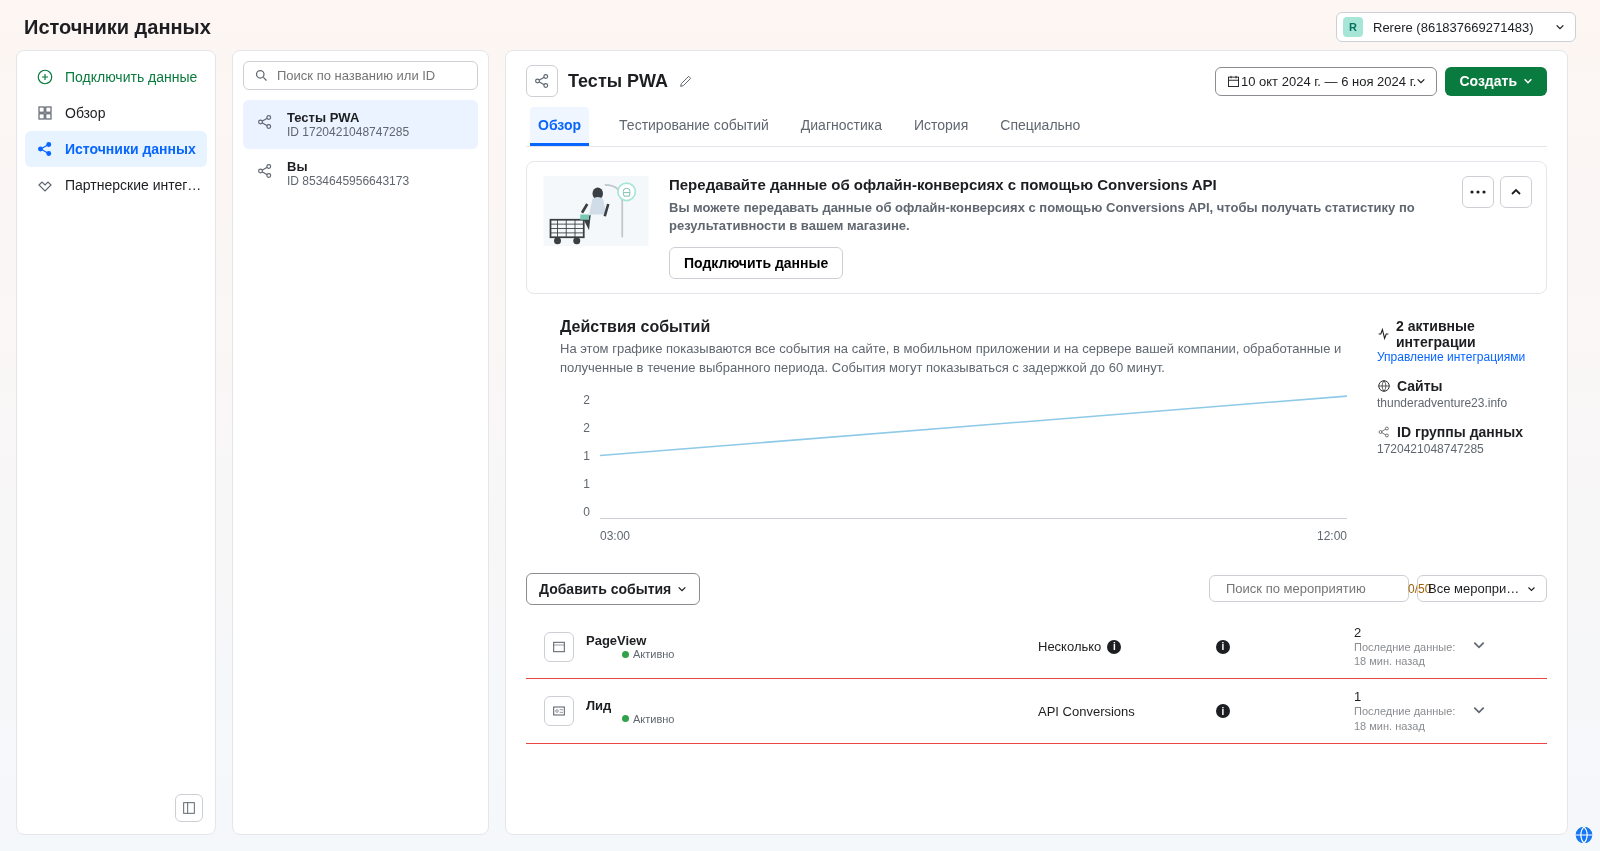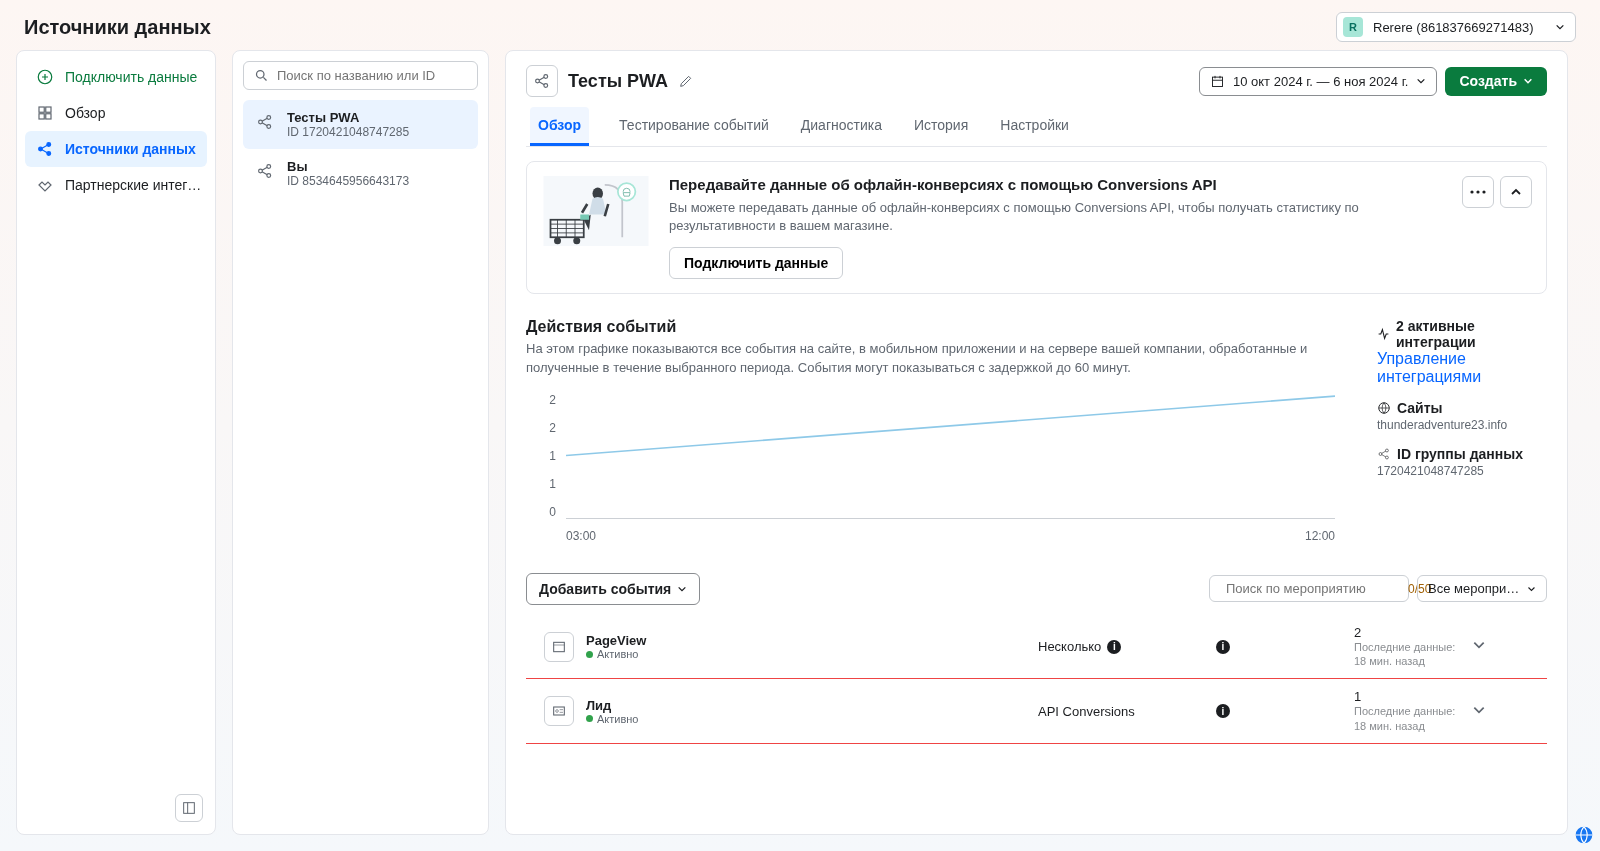--- a/index.html
+++ b/index.html
@@ -31,69 +31,69 @@
 .source-item .si-title { font-size: 13px; font-weight: 600; color: #1c1e21; }
 .source-item .si-sub { font-size: 12px; color: #606770; }
 .main { flex: 1; display: flex; flex-direction: column; overflow: hidden; }
 .main-header { padding: 14px 20px 0 20px; }
 .main-header-top { display: flex; justify-content: space-between; align-items: center; }
 .entity-title-wrap { display: flex; align-items: center; gap: 10px; }
 .entity-icon { width: 32px; height: 32px; border: 1px solid #ccd0d5; border-radius: 6px; display: flex; align-items: center; justify-content: center; }
 .entity-title { font-size: 18px; font-weight: 700; }
 .edit-icon { width: 16px; height: 16px; color: #606770; cursor: pointer; }
 .header-actions { display: flex; gap: 8px; }
-.date-btn { display: flex; align-items: center; gap: 8px; background: #fff; border: 1px solid #8a8d91; border-radius: 6px; padding: 6px 10px; font-size: 13px; cursor: pointer; }
+.date-btn { display: flex; align-items: center; background: #fff; border: 1px solid #8a8d91; border-radius: 6px; padding: 6px 10px; font-size: 13px; cursor: pointer; }
 .create-btn { display: flex; align-items: center; gap: 6px; background: #0a7b3e; color: #fff; border: none; border-radius: 6px; padding: 6px 14px; font-size: 14px; font-weight: 600; cursor: pointer; }
 .tabs { display: flex; gap: 28px; margin-top: 10px; border-bottom: 1px solid #e4e6eb; padding: 0 4px; }
 .tab { padding: 10px 2px; font-size: 14px; color: #606770; cursor: pointer; border-bottom: 3px solid transparent; }
 .tab.active { color: #0866ff; font-weight: 600; border-bottom-color: #0866ff; background: #f0f6ff; border-radius: 4px 4px 0 0; padding-left: 8px; padding-right: 8px; }
 .scroll-area { overflow-y: auto; flex: 1; padding: 14px 20px 20px 20px; position: relative; }
 .scroll-area::-webkit-scrollbar { width: 10px; }
 .scroll-area::-webkit-scrollbar-thumb { background: #c2c5cc; border-radius: 5px; }
 .scroll-area::-webkit-scrollbar-track { background: #f5f6f7; }
 .promo-card { border: 1px solid #e4e6eb; border-radius: 8px; padding: 14px; display: flex; gap: 18px; position: relative; }
 .promo-img { width: 110px; height: 70px; flex-shrink: 0; }
 .promo-body { flex: 1; }
 .promo-title { font-size: 15px; font-weight: 700; margin-bottom: 6px; }
-.promo-text { font-size: 13px; color: #606770; margin-bottom: 12px; line-height: 1.4; }
+.promo-text { font-size: 13px; color: #606770; margin-bottom: 12px; line-height: 1.4; font-weight: bold; }
 .promo-btn { background: #fff; border: 1px solid #ccd0d5; border-radius: 6px; padding: 7px 14px; font-size: 14px; font-weight: 600; cursor: pointer; }
 .promo-controls { display: flex; gap: 6px; align-items: flex-start; }
 .icon-btn { width: 32px; height: 32px; border: 1px solid #ccd0d5; border-radius: 6px; background: #fff; display: flex; align-items: center; justify-content: center; cursor: pointer; }
-.events-section { display: flex; gap: 42px; margin-top: 24px; }
+.events-section { display: flex; gap: 30px; margin-top: 24px; margin-left: 34px; }
 .events-left { flex: 1; }
 .section-title { font-size: 16px; font-weight: 700; margin-bottom: 4px; }
 .section-desc { font-size: 13px; color: #606770; line-height: 1.4; }
 .chart { margin-top: 16px; height: 150px; position: relative; }
 .y-axis { position: absolute; left: 0; top: 0; bottom: 24px; width: 30px; display: flex; flex-direction: column; justify-content: space-between; align-items: flex-end; font-size: 12px; color: #606770; }
 .plot { position: absolute; left: 40px; right: 0; top: 0; bottom: 24px; border-bottom: 1px solid #ccd0d5; }
 .plot svg { width: 100%; height: 100%; }
 .x-axis { position: absolute; left: 40px; right: 0; bottom: 0; display: flex; justify-content: space-between; font-size: 12px; color: #606770; }
 .info-side { width: 170px; }
 .info-row { margin-bottom: 14px; }
 .info-head { display: flex; align-items: center; gap: 6px; font-size: 14px; font-weight: 700; }
-.info-link { font-size: 16px; color: #0866ff; cursor: pointer; }
+.info-link { font-size: 12px; color: #0866ff; cursor: pointer; }
 .info-sub { font-size: 12px; color: #606770; margin-top: 2px; }
 .table-controls { display: flex; justify-content: space-between; align-items: center; margin-top: 30px; gap: 10px; }
 .add-ev-btn { display: flex; align-items: center; gap: 6px; background: #fff; border: 1px solid #8a8d91; border-radius: 6px; padding: 7px 12px; font-size: 14px; font-weight: 600; cursor: pointer; }
 .right-controls { display: flex; gap: 8px; margin-left: 13px; }
 .ev-search { display: flex; align-items: center; gap: 6px; border: 1px solid #ccd0d5; border-radius: 6px; padding: 5px 10px; width: 200px; }
 .ev-search input { border: none; outline: none; font-size: 13px; flex: 1; background: transparent; }
 .ev-search .counter { font-size: 12px; color: #a16207; }
 .filter-dd { display: flex; align-items: center; gap: 6px; border: 1px solid #ccd0d5; border-radius: 6px; padding: 5px 10px; font-size: 13px; cursor: pointer; max-width: 130px; }
 .filter-dd span { white-space: nowrap; overflow: hidden; text-overflow: ellipsis; }
 .events-table { margin-top: 10px; }
 .table-header, .table-row { display: grid; grid-template-columns: 260px 90px 120px 170px 130px 110px 30px; gap: 8px; align-items: center; padding: 10px 18px; }
 .table-header { font-size: 13px; font-weight: 600; color: #1c1e21; border-bottom: 1px solid #e4e6eb; }
 .th { display: flex; align-items: center; gap: 4px; }
 .th.sort svg { width: 12px; height: 12px; }
 .table-row { border-bottom: 1px solid #ef4444; font-size: 13px; }
 .ev-name-cell { display: flex; align-items: center; gap: 12px; }
 .ev-type-icon { width: 30px; height: 30px; border: 1px solid #ccd0d5; border-radius: 6px; display: flex; align-items: center; justify-content: center; color: #606770; }
 .ev-name { font-size: 13px; font-weight: 700; }
-.ev-status { font-size: 11px; color: #606770; display: flex; align-items: center; gap: 4px; }
+.ev-status { font-size: 11px; color: #606770; display: flex; align-items: center; gap: 4px; margin-left: 36px; }
 .status-dot { width: 7px; height: 7px; border-radius: 50%; background: #31a24c; display: inline-block; }
 .int-cell { display: flex; align-items: center; gap: 6px; }
 .info-icon-sm { width: 14px; height: 14px; background: #1c1e21; color: #fff; border-radius: 50%; font-size: 10px; font-weight: 700; display: flex; align-items: center; justify-content: center; }
 .total-cell .count { font-size: 13px; font-weight: 400; }
 .total-cell .last { font-size: 11px; color: #8a8d91; line-height: 1.3; }
 .expand-cell svg { width: 14px; height: 14px; stroke: #606770; }
 .globe-corner { position: fixed; bottom: 6px; right: 6px; width: 20px; height: 20px; }
 .col-head-wrap { line-height: 1.2; }
 </style>
 </head>
@@ -236,21 +236,21 @@
                 <path d="M2 4l4 4 4-4" stroke="#fff" stroke-width="1.8" fill="none"></path>
               </svg>
           </button>
         </div>
       </div>
       <div class="tabs">
         <div class="tab active">Обзор</div>
         <div class="tab">Тестирование событий</div>
         <div class="tab">Диагностика</div>
         <div class="tab">История</div>
-        <div class="tab">Настройки</div>
+        <div class="tab">Специально</div>
       </div>
     </div>
 
     <div class="scroll-area">
 
       <div class="promo-card">
         <svg class="promo-img" viewBox="0 0 120 80">
           <rect x="0" y="0" width="120" height="80" fill="#f5f8fb"></rect>
           <path d="M70 10 q20 0 20 20 v40" stroke="#c2c5cc" fill="none" stroke-width="2"></path>
           <circle cx="95" cy="18" r="10" fill="#fff" stroke="#a7e6d7" stroke-width="2"></circle>

